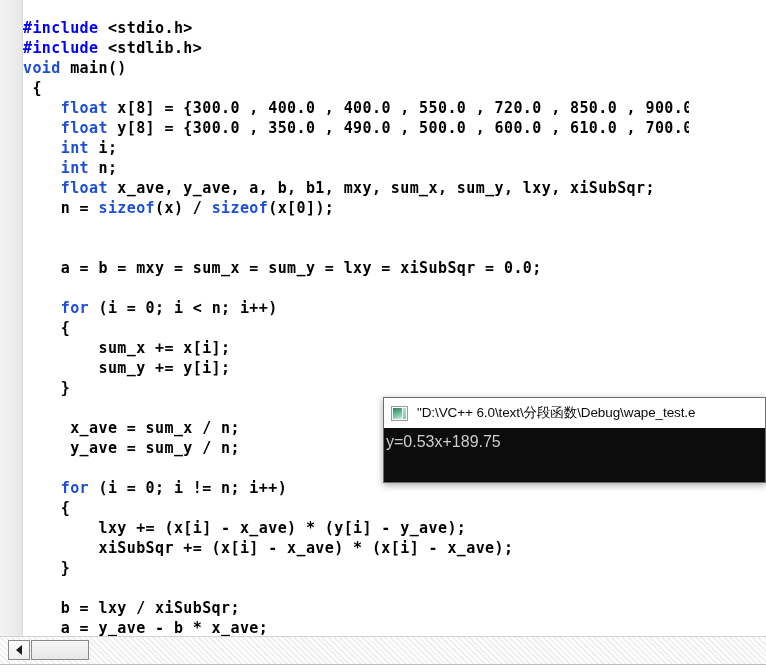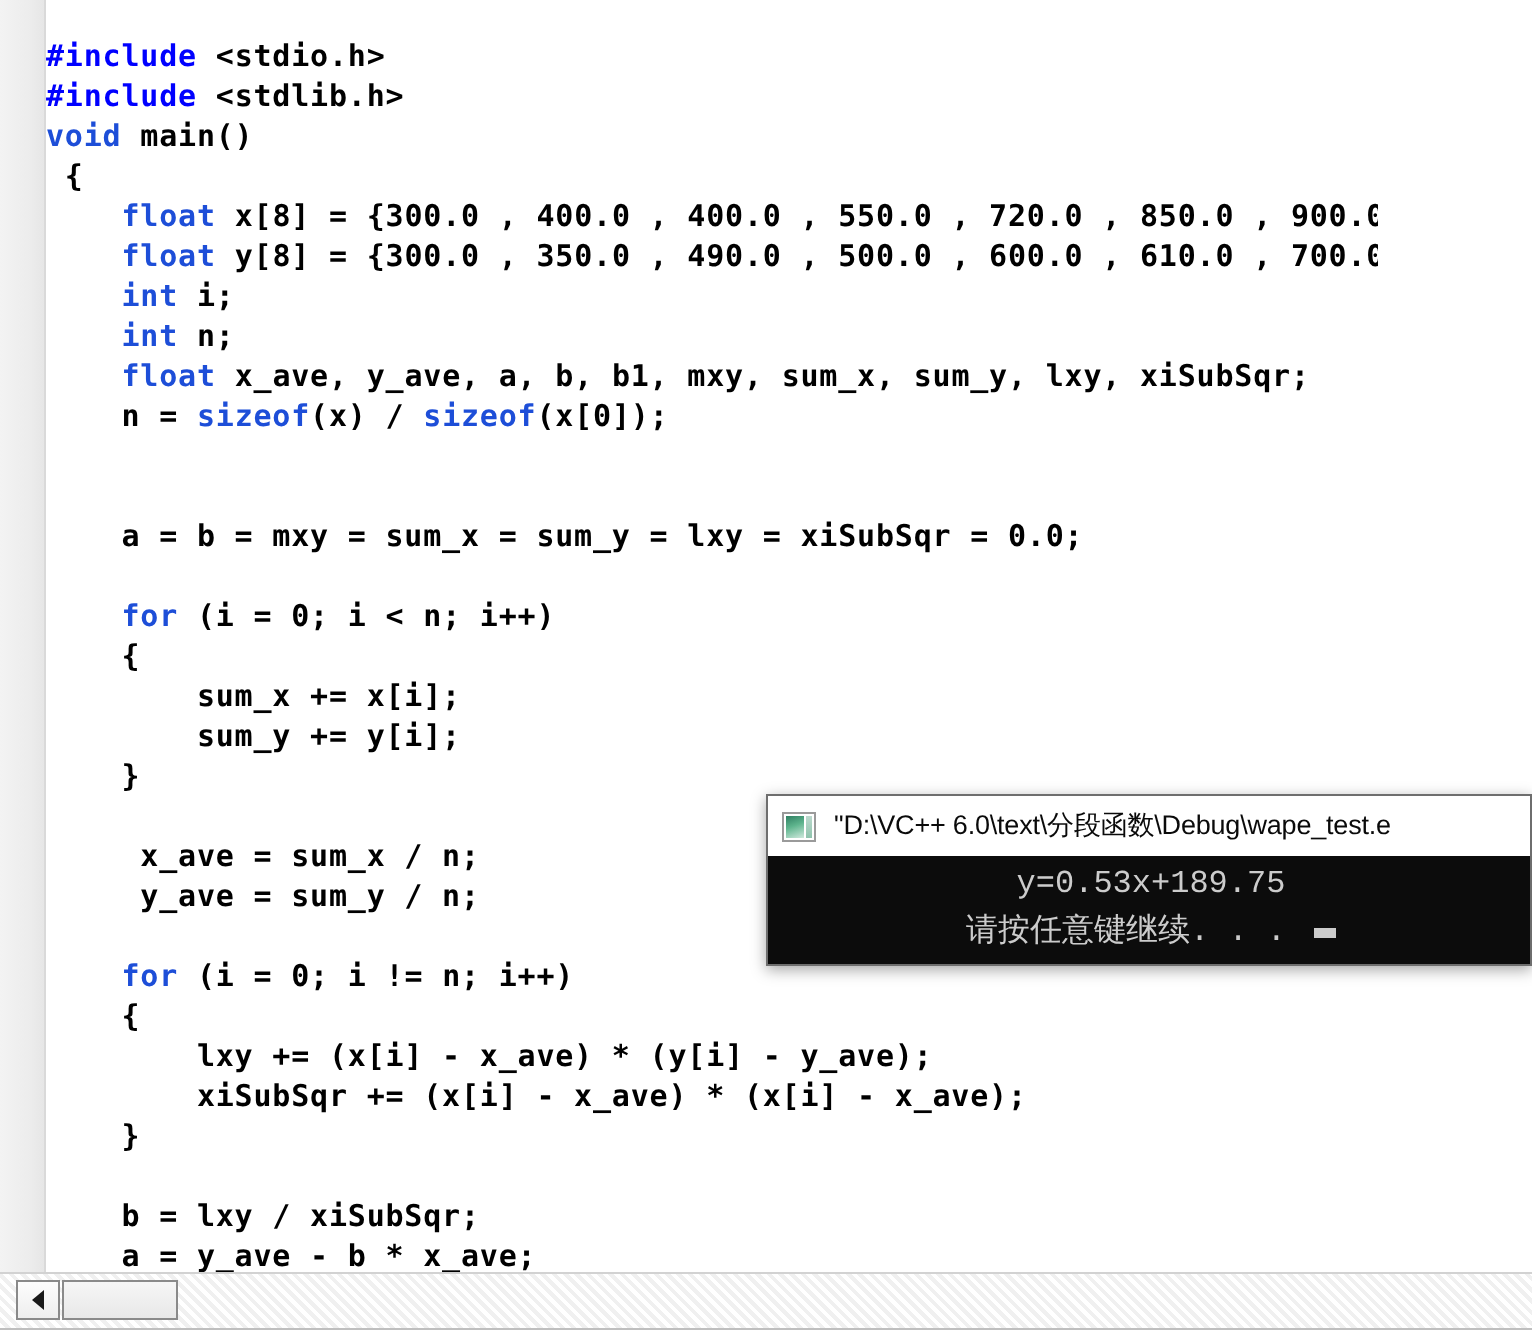--- a/index.html
+++ b/index.html
@@ -172,27 +172,26 @@
     position: absolute;
     left: 0; top: 30px;
     width: 100%;
     height: 54px;
     background: #0c0c0c;
     padding: 2px 0 0 2px;
     box-sizing: border-box;
     overflow: hidden;
   }
   .console-line {
-    font-family: Liberation Mono, monospace;
+    font-family: Liberation Sans, sans-serif;
     font-size: 16px;
     line-height: 24px;
     color: #cccccc;
     white-space: pre;
     letter-spacing: 0px;
-    text-align: center;
   }
   #console-cursor {
     display: inline-block;
     width: 11px;
     height: 5px;
     background: #cccccc;
     vertical-align: baseline;
     margin-left: 14px;
     margin-bottom: 1px;
   }
@@ -222,15 +221,14 @@
 <div id="console-window">
   <div id="console-titlebar">
     <div id="console-icon">
       <div class="g1"></div>
       <div class="g2"></div>
     </div>
     <div id="console-title-text">"D:\VC++ 6.0\text\分段函数\Debug\wape_test.e</div>
   </div>
   <div id="console-body">
     <div class="console-line">y=0.53x+189.75</div>
-    <div class="console-line"><span>请按任意键继续. . .</span><span id="console-cursor"></span></div>
   </div>
 </div>
 
 </body></html>

